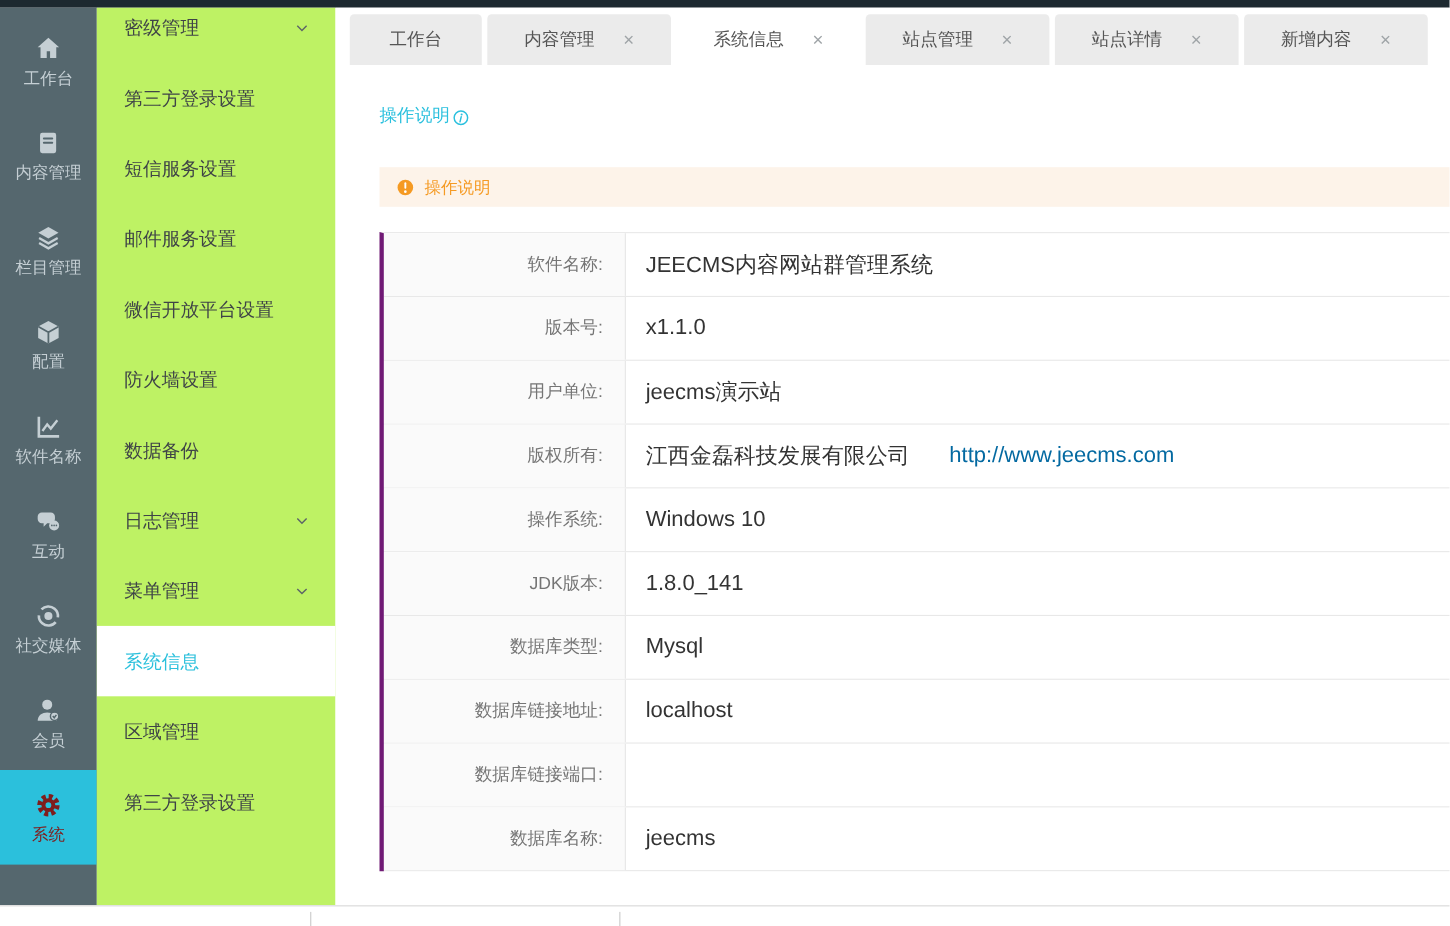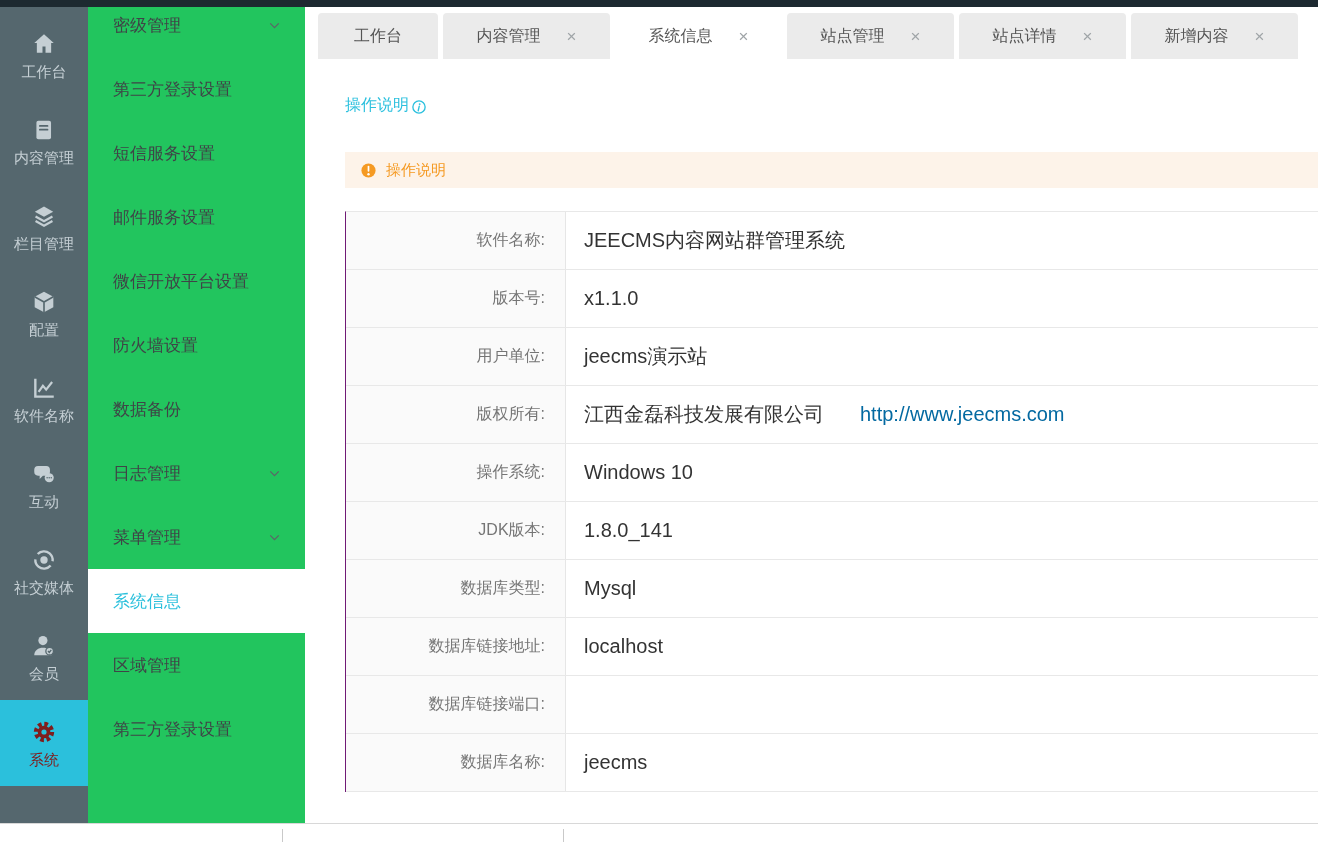--- a/index.html
+++ b/index.html
@@ -14,21 +14,21 @@
   .primary-sidebar { position:absolute; left:0; top:7px; width:88px; height:816px;
     background:#55676e; padding-top:5px; overflow:hidden; }
   .pnav-item { height:86px; display:flex; flex-direction:column; align-items:center;
     justify-content:center; color:#c5cfd4; cursor:pointer; }
   .pnav-item .pnav-icon { width:26px; height:26px; margin-bottom:7px; }
   .pnav-label { font-size:15px; line-height:1; white-space:nowrap; }
   .pnav-item.active { background:#2bc0dc; color:#7f1d1d; }
 
   
   .secondary-sidebar { position:absolute; left:88px; top:7px; width:217px; height:816px;
-    background:#22c55e; overflow:hidden; }
+    background:#bef264; overflow:hidden; }
   .snav-item { height:64px; display:flex; align-items:center; justify-content:space-between;
     padding:0 22px 0 25px; font-size:17px; color:#3f4447; cursor:pointer; }
   .secondary-sidebar .snav-item:first-of-type { margin-top:-14px; }
   .snav-item.selected { background:#fff; color:#2bc0dc; }
   .snav-chevron { width:17px; height:17px; color:#5c6468; flex:0 0 auto; }
 
   
   .main { position:absolute; left:305px; top:7px; width:1013px; height:816px; background:#fff; }
   .tabbar { display:flex; gap:5px; padding:6px 0 0 13px; }
   .tab { width:167px; height:46px; background:#ebebeb; border-radius:4px 4px 0 0;
@@ -39,21 +39,21 @@
   .tab-close { font-size:17px; color:#9fa4a7; line-height:1; cursor:pointer; }
 
   .help-link { display:inline-flex; align-items:center; gap:2px; margin:36px 0 0 40px;
     color:#2bc0de; font-size:16px; cursor:pointer; }
   .help-link .info-ic { width:16px; height:16px; margin-top:2px; }
 
   .alert { display:flex; align-items:center; gap:9px; margin:36px 0 0 40px; height:36px;
     background:#fdf3e9; padding-left:15px; color:#f59a23; font-size:15px; }
   .alert-ic { width:17px; height:17px; flex:0 0 auto; }
 
-  .info-table { margin:23px 0 0 40px; border-top:1px solid #e8e8e8; border-left:1px solid #701a75; }
+  .info-table { margin:23px 0 0 40px; border-top:1px solid #e8e8e8; border-left:4px solid #701a75; }
   .info-row { display:grid; grid-template-columns:220px 1fr; height:58px; border-bottom:1px solid #e8e8e8; }
   .cell-label { background:#fafafa; border-right:1px solid #e6e6e6; display:flex; align-items:center;
     justify-content:flex-end; padding-right:20px; font-size:16px; color:#757575; }
   .cell-value { display:flex; align-items:center; padding-left:18px; font-size:20px; color:#333; gap:36px; }
   .cell-link { color:#0369a1; cursor:pointer; }
 
   
   .footer { position:absolute; left:0; top:823px; width:1318px; height:19px; background:#fff;
     border-top:1px solid #d8d8d8; }
   .footer-tick { position:absolute; top:5px; width:1px; height:14px; background:#c9c9c9; }

